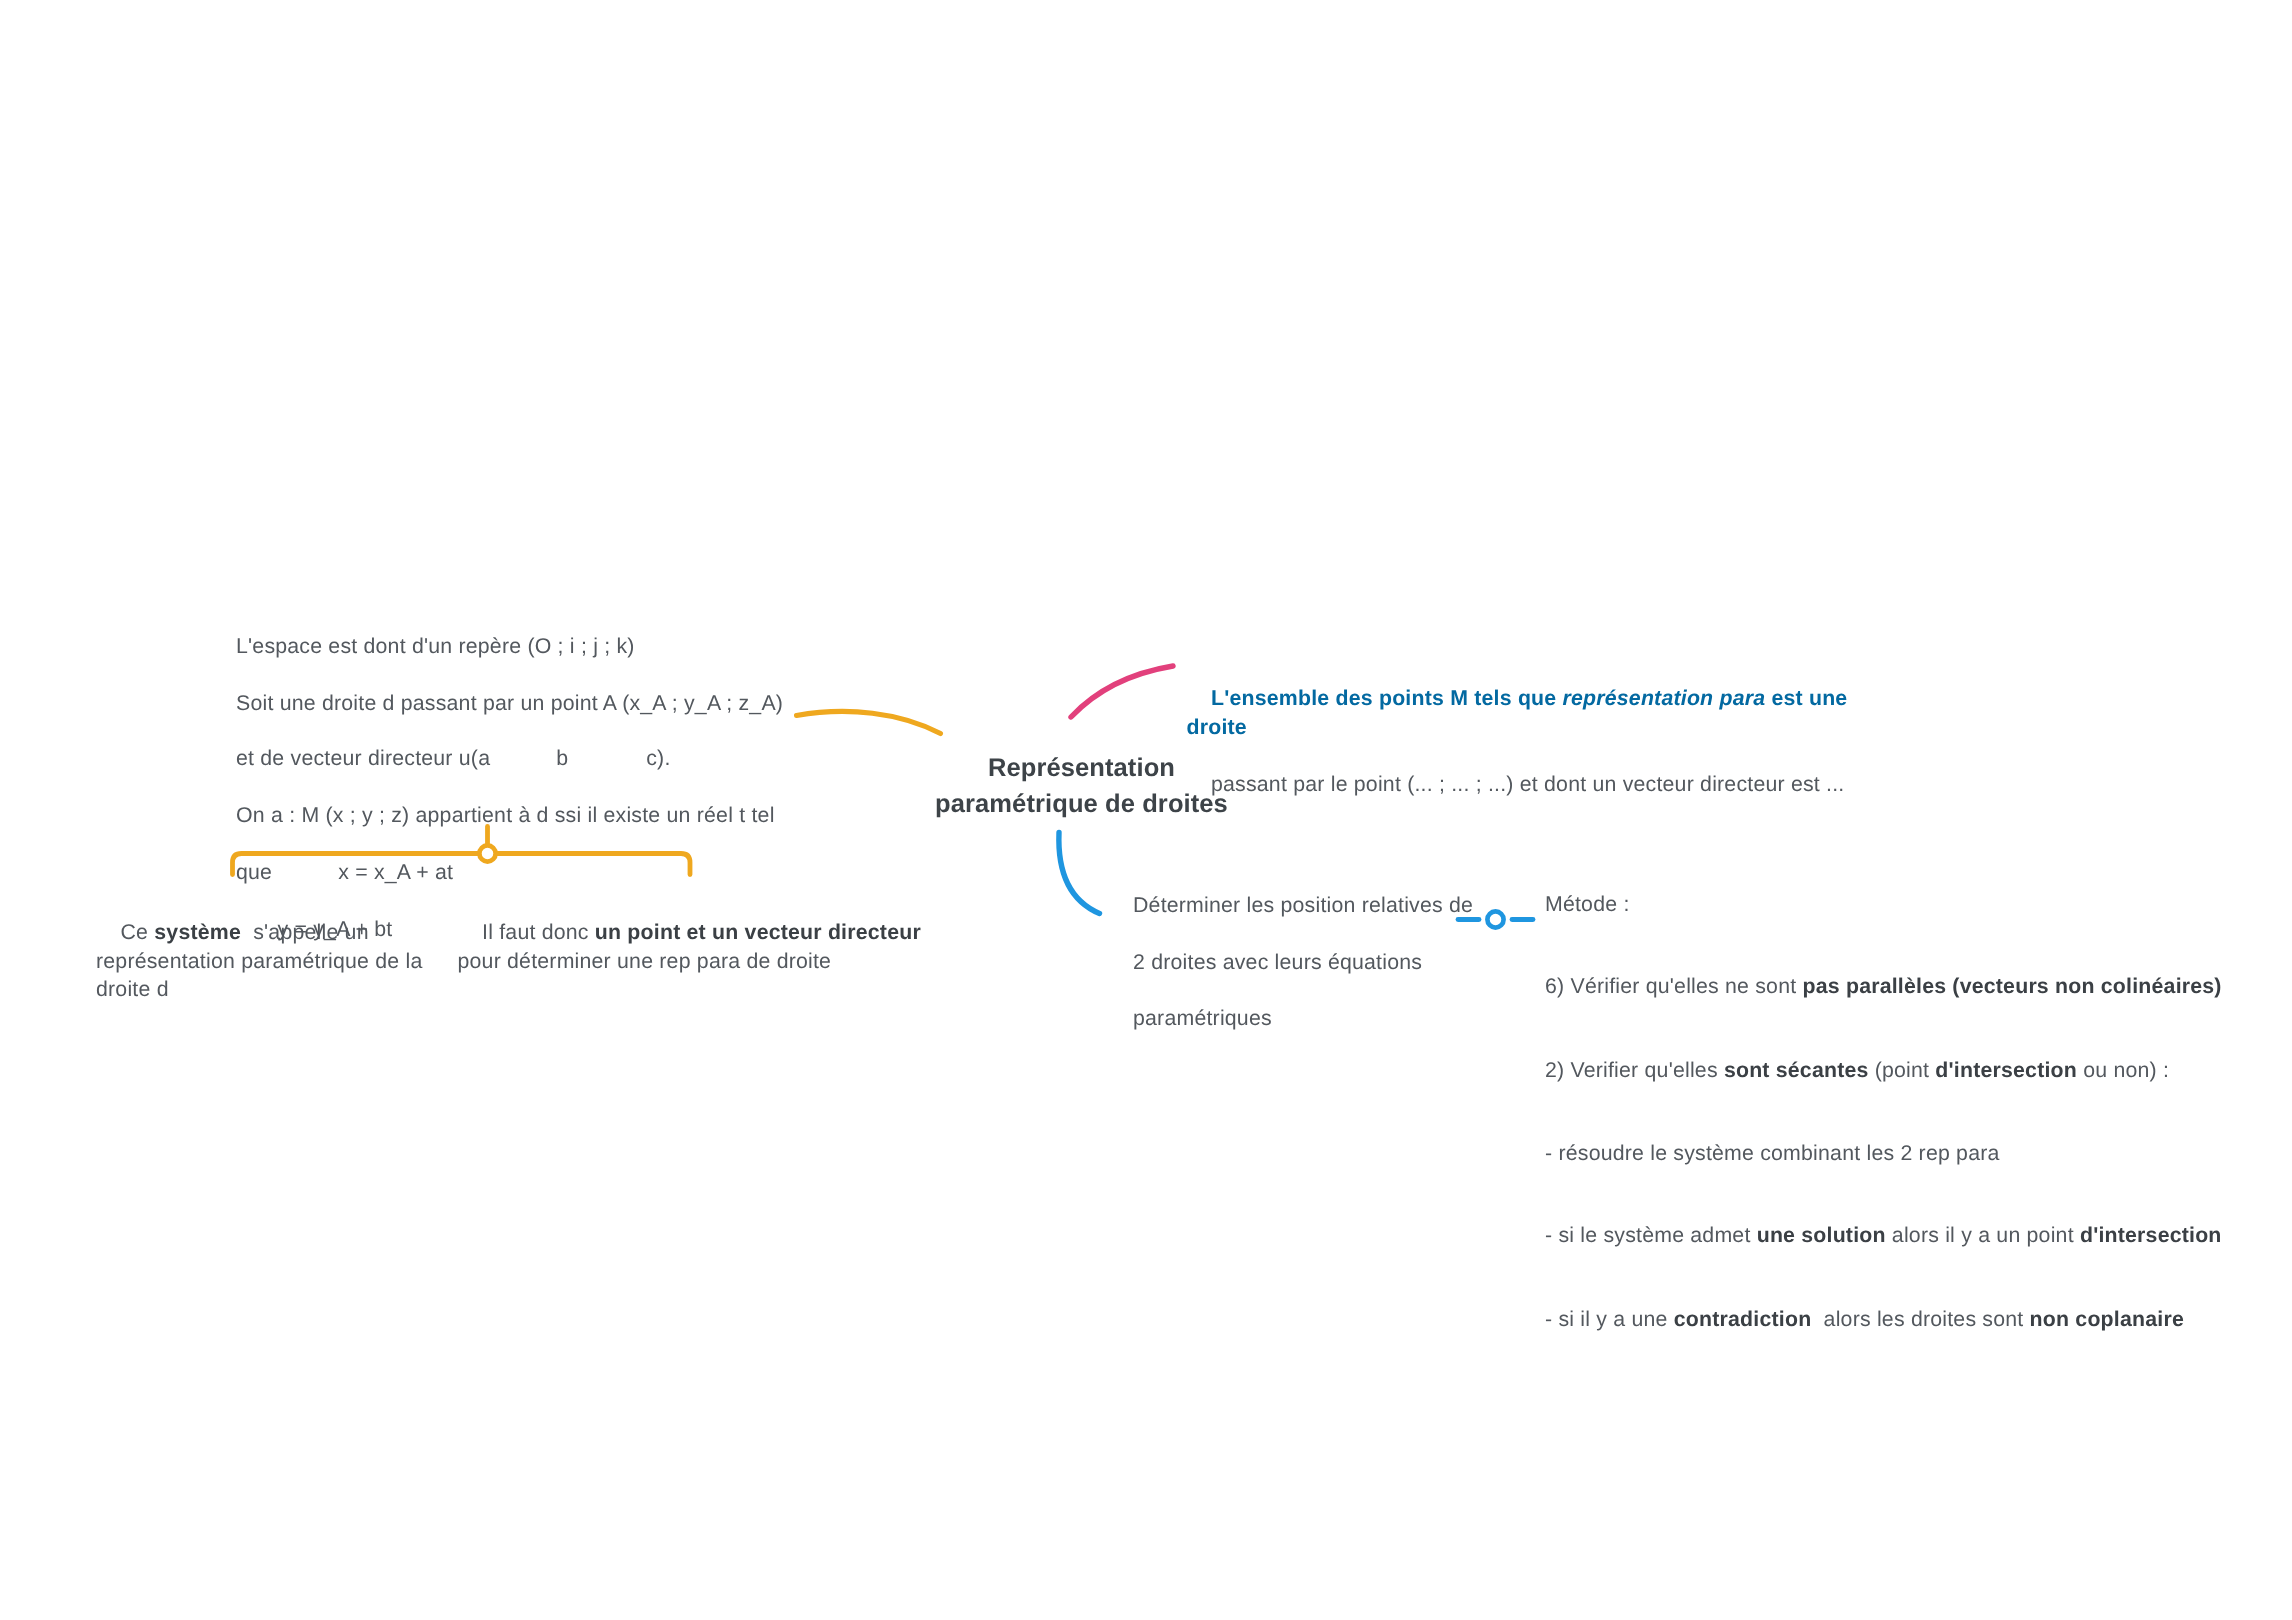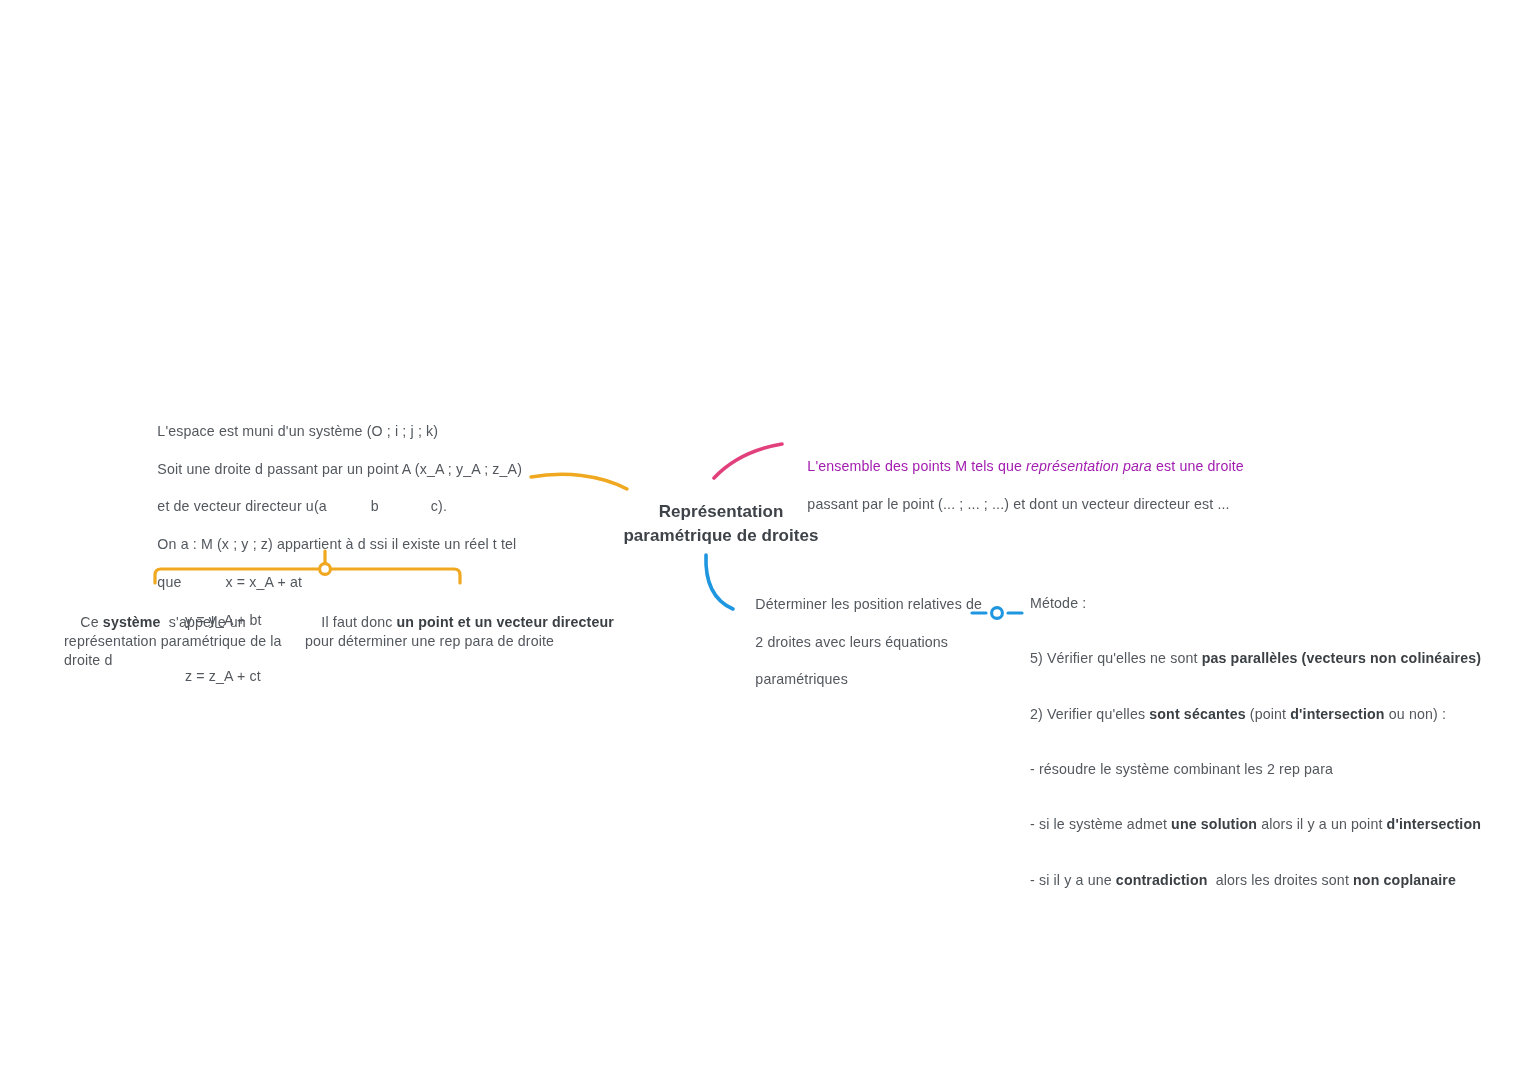--- a/index.html
+++ b/index.html
@@ -95,21 +95,21 @@
     top: 594px;
     width: 310px;
   }
 
   
   #node-ensemble {
     left: 791px;
     top: 438px;
     width: 480px;
   }
-  #node-ensemble .l1 { font-weight: 400; color: #a21caf; }
+  #node-ensemble .l1 { font-weight: 700; color: #0369a1; }
 
   
   #node-positions {
     left: 739px;
     top: 576px;
     width: 245px;
   }
 
   
   #node-methode {
@@ -144,27 +144,26 @@
     <path d="M 1008 613 L 1022 613" stroke="#1f96e0" stroke-width="3.2" stroke-linecap="round" fill="none"></path>
     <circle cx="997" cy="613" r="5.4" fill="#ffffff" stroke="#1f96e0" stroke-width="3.1"></circle>
   </svg>
 
   <div id="central-topic">
     <div>Représentation</div>
     <div>paramétrique de droites</div>
   </div>
 
   <div id="node-definition" class="node node-text">
-    <span>L'espace est muni d'un système (O ; i ; j ; k)</span><br>
+    <span>L'espace est dont d'un repère (O ; i ; j ; k)</span><br>
     <span>Soit une droite d passant par un point A (x_A ; y_A ; z_A)</span><br>
     <span>et de vecteur directeur u(a</span><span class="vec-gap-1"></span><span>b</span><span class="vec-gap-2"></span><span>c).</span><br>
     <span>On a : M (x ; y ; z) appartient à d ssi il existe un réel t tel</span><br>
     <span>que</span><span class="vec-gap-1"></span><span>x = x_A + at</span>
     <span class="eq-line">y = y_A + bt</span>
-    <span class="eq-line">z = z_A + ct</span>
   </div>
 
   <div id="node-systeme" class="node node-text">
     <span>Ce </span><b>système</b><span>  s'appelle un représentation paramétrique de la droite d</span>
   </div>
 
   <div id="node-point-vecteur" class="node node-text">
     <span>Il faut donc </span><b>un point et un vecteur directeur</b><span> pour déterminer une rep para de droite</span>
   </div>
 
@@ -174,20 +173,20 @@
   </div>
 
   <div id="node-positions" class="node node-text">
     <span>Déterminer les position relatives de</span><br>
     <span>2 droites avec leurs équations</span><br>
     <span>paramétriques</span>
   </div>
 
   <div id="node-methode" class="node node-text">
     <span class="m-line">Métode :</span>
-    <span class="m-line"><span>5) Vérifier qu'elles ne sont </span><b>pas parallèles (vecteurs non colinéaires)</b></span>
+    <span class="m-line"><span>6) Vérifier qu'elles ne sont </span><b>pas parallèles (vecteurs non colinéaires)</b></span>
     <span class="m-line"><span>2) Verifier qu'elles </span><b>sont sécantes</b><span> (point </span><b>d'intersection</b><span> ou non) :</span></span>
     <span class="m-line">- résoudre le système combinant les 2 rep para</span>
     <span class="m-line"><span>- si le système admet </span><b>une solution</b><span> alors il y a un point </span><b>d'intersection</b></span>
     <span class="m-line"><span>- si il y a une </span><b>contradiction</b><span>  alors les droites sont </span><b>non coplanaire</b></span>
   </div>
 
 </div>
 
 </body></html>

